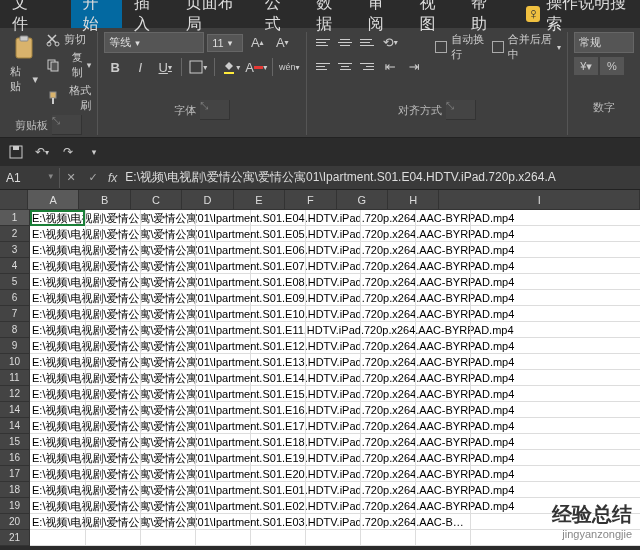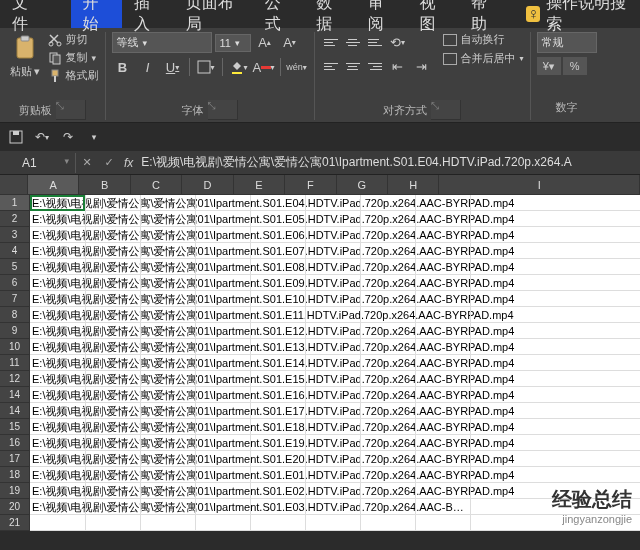--- a/index.html
+++ b/index.html
@@ -1,20 +1,20 @@
 <!DOCTYPE html>
 <html><head>
 <meta charset="utf-8">
 <style>
   * { box-sizing: border-box; margin: 0; padding: 0; }
   body { font-family: "Microsoft YaHei", sans-serif; font-size: 12px; background: #2b2b2b; color: #ccc; width: 640px; overflow: hidden; }
   
   .tabbar { display: flex; background: #2b2b2b; height: 28px; align-items: stretch; }
   .tab { padding: 5px 12px; color: #ddd; font-size: 16px; display: flex; align-items: center; cursor: pointer; }
-  .tab.active { background: #1d4ed8; margin-left: 19px; }
+  .tab.active { background: #0369a1; margin-left: 19px; }
   .tab-help { margin-left: 4px; }
   .help-q { display: inline-block; width: 16px; height: 16px; background: #f0c040; color: #333; border-radius: 3px; text-align: center; line-height: 16px; margin-right: 6px; font-weight: bold; }
   
   .ribbon { display: flex; background: #3f3f3f; border-bottom: 1px solid #222; padding: 4px 0 2px; }
   .ribbon-group { display: flex; flex-direction: column; align-items: center; padding: 0 6px; border-right: 1px solid #555; }
   .ribbon-group:last-child { border-right: none; }
   .ribbon-body { display: flex; align-items: flex-start; gap: 4px; min-height: 66px; }
   .ribbon-label { font-size: 11px; color: #bbb; margin-top: 2px; display: flex; align-items: center; gap: 4px; }
   .ribbon-label .corner { font-size: 10px; color: #888; }
   
@@ -33,32 +33,32 @@
   .font-btn { width: 22px; height: 20px; display: flex; align-items: center; justify-content: center; color: #ccc; font-size: 13px; }
   .font-btn.bold { font-weight: bold; }
   .font-btn.italic { font-style: italic; }
   .font-btn.under { text-decoration: underline; }
   .vline { width: 1px; height: 18px; background: #666; margin: 0 2px; }
   
   .align-col { display: flex; flex-direction: column; gap: 4px; }
   .align-row { display: flex; gap: 2px; align-items: center; }
   .al-btn { width: 20px; height: 18px; display: flex; flex-direction: column; justify-content: center; gap: 2px; padding: 3px; }
   .al-btn span { height: 1px; background: #ccc; display: block; }
-  .wrap-stack { display: flex; flex-direction: column; gap: 4px; margin-left: 6px; }
+  .wrap-stack { display: flex; flex-direction: row; gap: 4px; margin-left: 6px; }
   .wrap-row { display: flex; align-items: center; gap: 4px; font-size: 11px; }
   .wrap-row .ic { width: 14px; height: 12px; border: 1px solid #aaa; }
   
   .num-col { display: flex; flex-direction: column; gap: 4px; }
   .num-row { display: flex; gap: 2px; }
   .num-btn { width: 24px; height: 18px; background: #555; display: flex; align-items: center; justify-content: center; font-size: 11px; }
   
   .qat { display: flex; align-items: center; gap: 10px; background: #2b2b2b; height: 28px; padding: 0 8px; }
   .qat .ic { width: 16px; height: 16px; display: flex; align-items: center; justify-content: center; color: #ccc; }
   
-  .namebar { display: flex; background: #3a3a3a; height: 24px; align-items: center; border-bottom: 1px solid #222; padding-left: 16px; }
+  .namebar { display: flex; background: #3a3a3a; height: 24px; align-items: center; border-bottom: 1px solid #222; }
   .namebox { width: 60px; padding: 3px 6px; color: #ddd; border-right: 1px solid #555; font-size: 12px; display: flex; justify-content: space-between; }
   .fx-area { display: flex; align-items: center; flex: 1; }
   .fx-btn { width: 22px; text-align: center; color: #aaa; font-size: 11px; }
   .fx-lbl { font-style: italic; color: #ccc; padding: 0 4px; }
   .formula-txt { color: #ddd; font-size: 12px; padding-left: 4px; white-space: nowrap; overflow: hidden; }
   
   .grid { background: #222; }
   .col-header { display: flex; background: #444; }
   .corner { width: 30px; height: 20px; background: #444; border-right: 1px solid #333; border-bottom: 1px solid #333; }
   .col-h { height: 20px; border-right: 1px solid #333; border-bottom: 1px solid #333; text-align: center; line-height: 20px; color: #ddd; font-size: 11px; }

